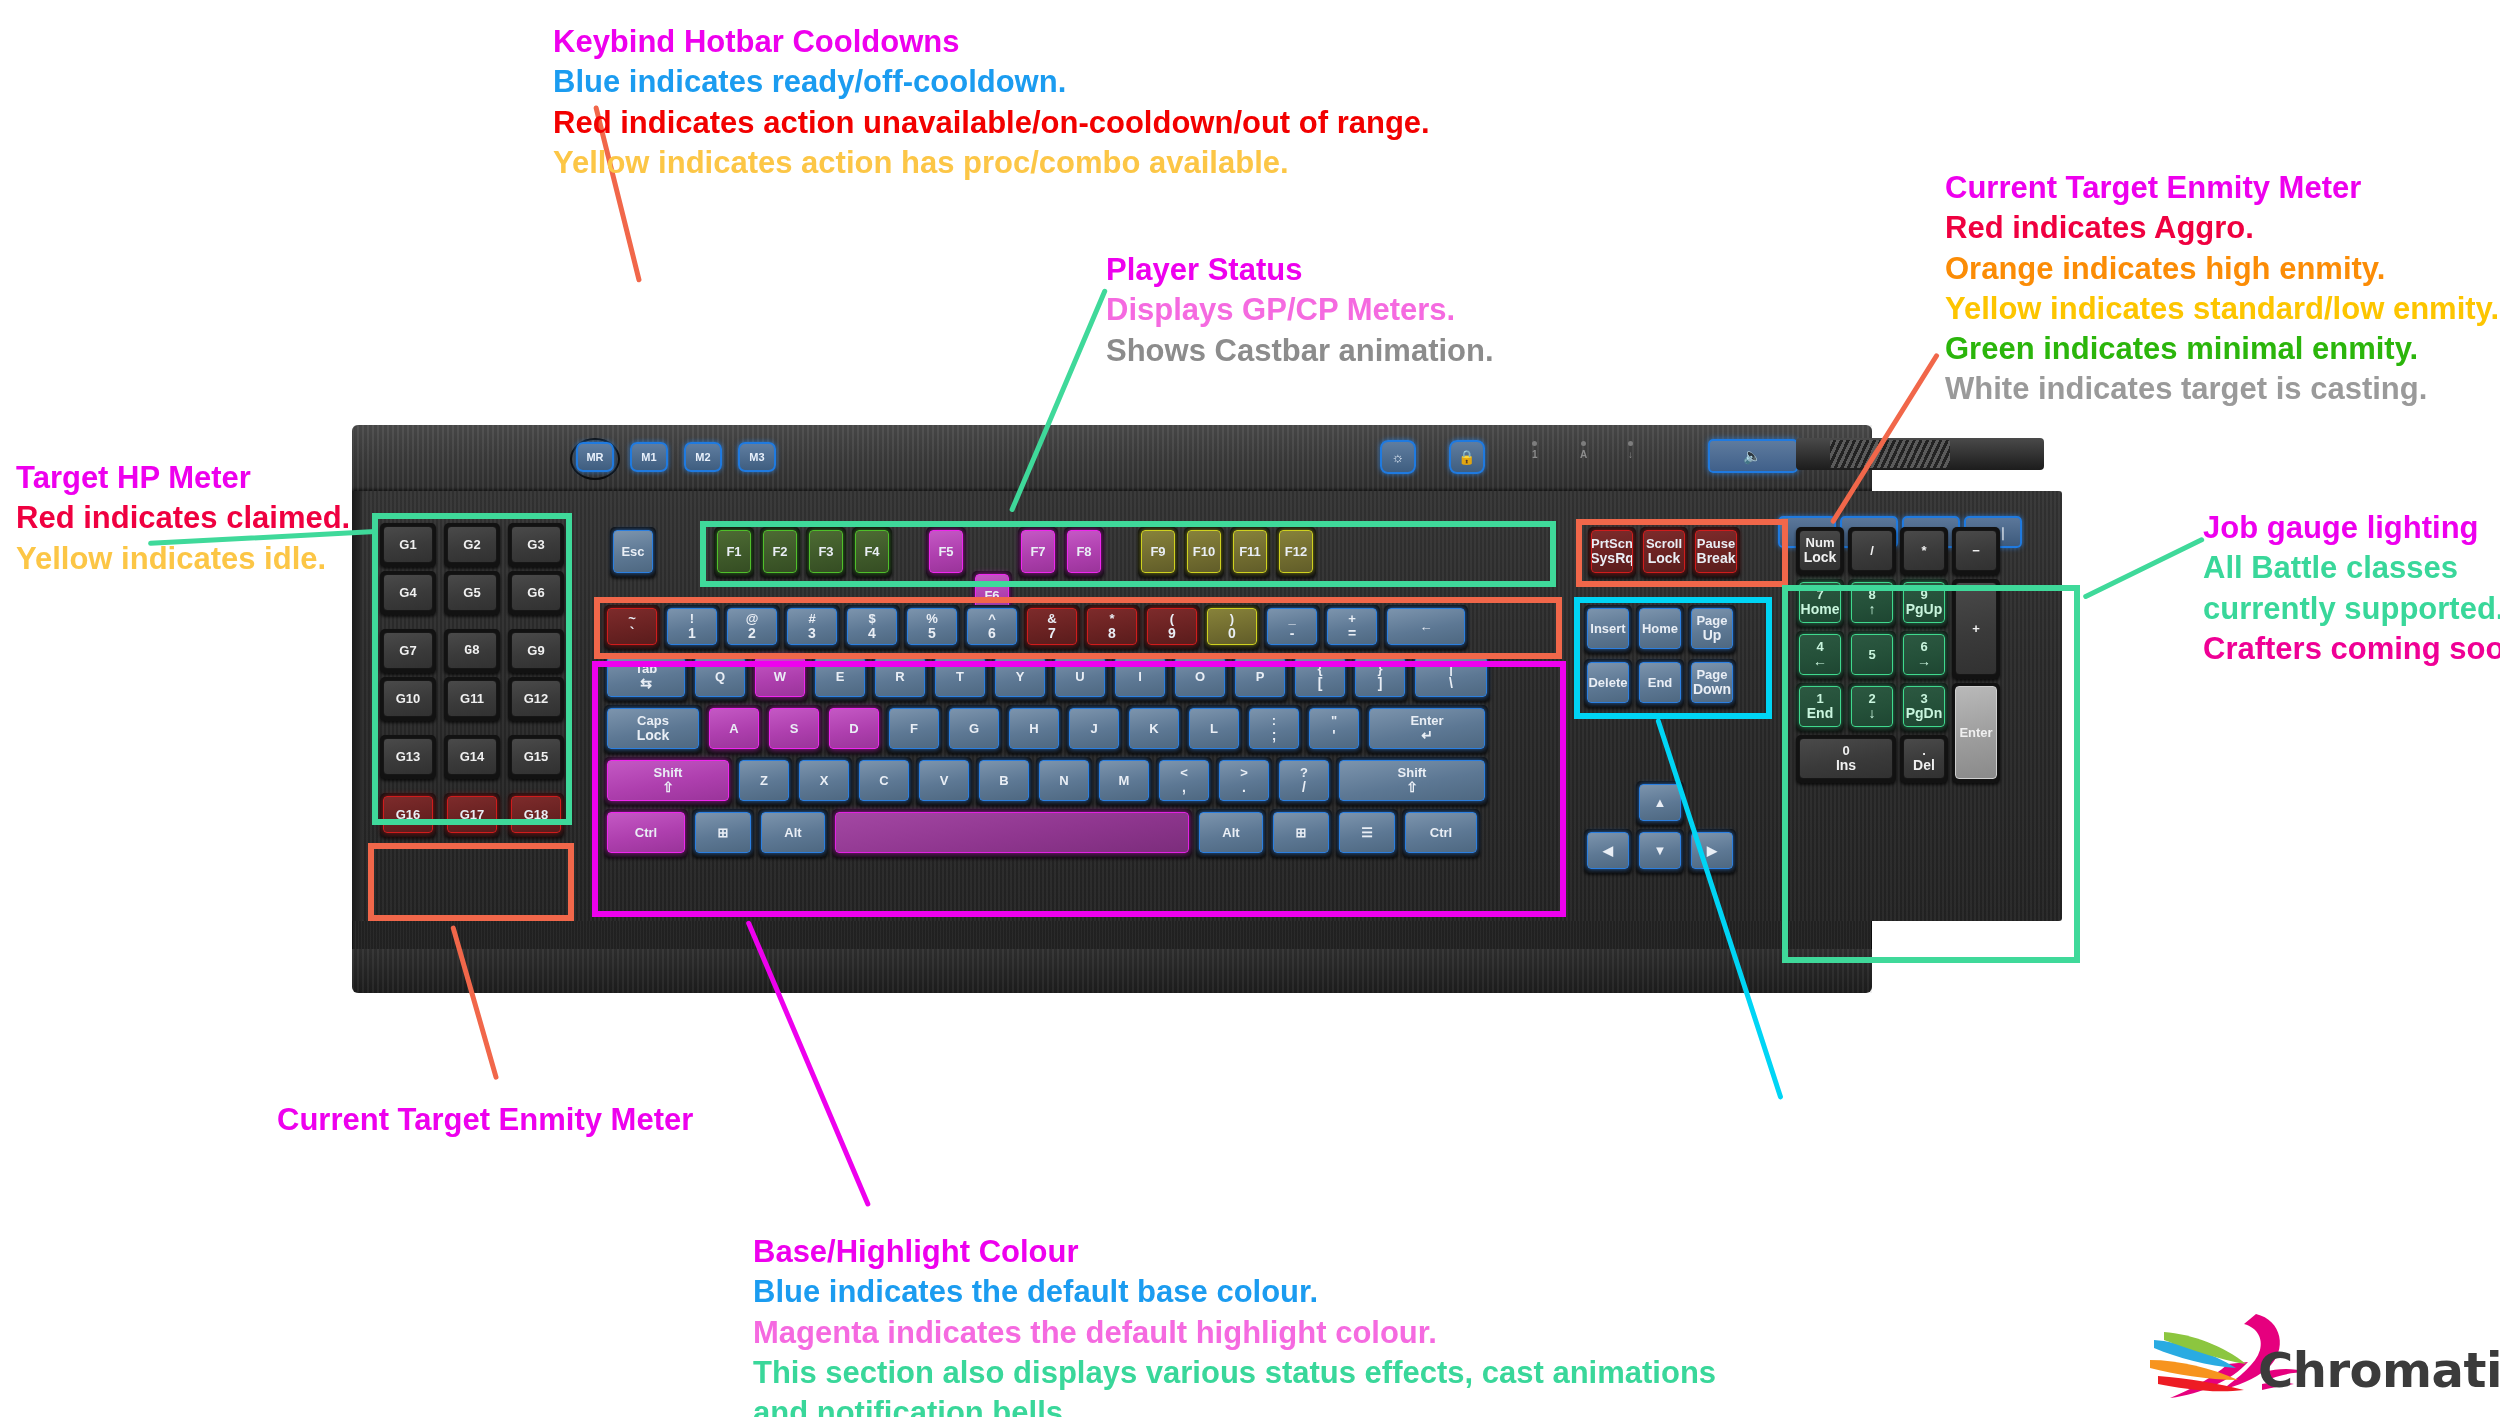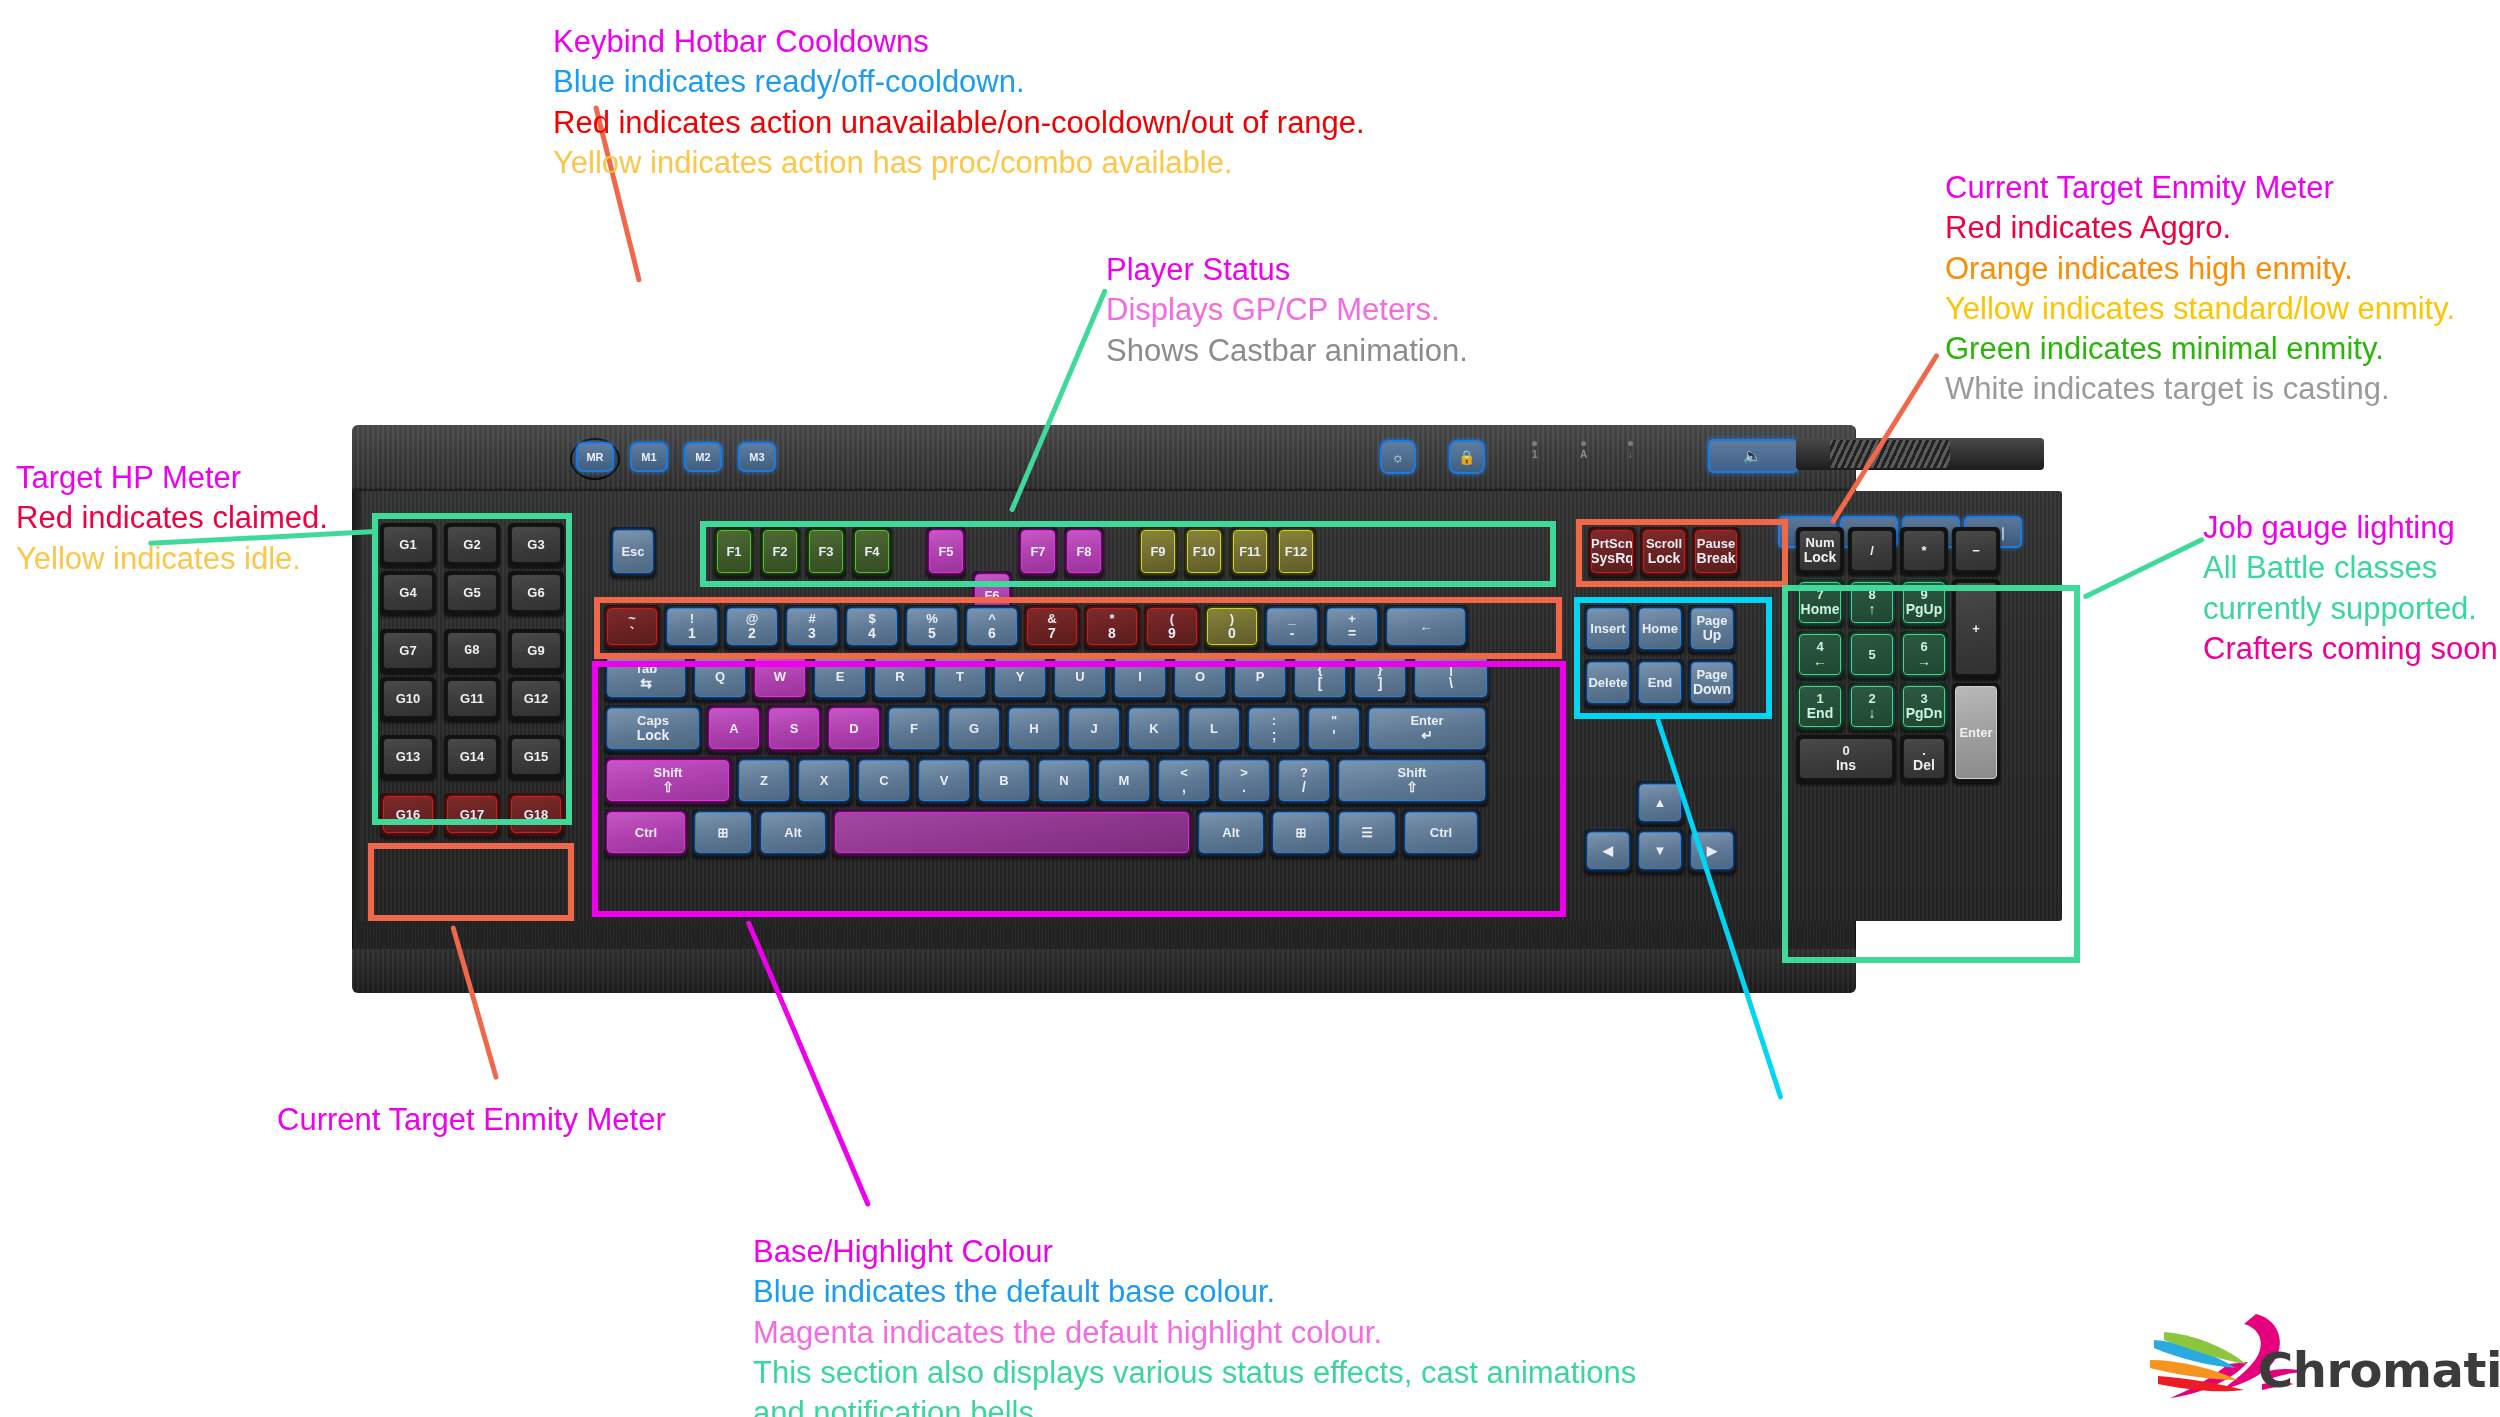--- a/index.html
+++ b/index.html
@@ -1,36 +1,36 @@
 <!DOCTYPE html>
 <html><head>
 <meta charset="utf-8">
 <style>
   html,body{margin:0;padding:0;background:#ffffff;}
   body{width:2500px;height:1417px;position:relative;overflow:hidden;
        font-family:"Liberation Sans",sans-serif;}
   .stage{position:absolute;left:0;top:0;width:2500px;height:1417px;}
 
   
-  .anno{position:absolute;font-weight:normal;line-height:1.30;white-space:pre;}
+  .anno{position:absolute;font-weight:bold;line-height:1.30;white-space:pre;}
   .anno .ln{display:block;}
   .f31{font-size:31px;}
 
   
   .leader{position:absolute;transform-origin:0 0;height:5px;border-radius:3px;}
 
   
   .hbox{position:absolute;box-sizing:border-box;background:transparent;}
 
   
   .kb{position:absolute;left:352px;top:425px;width:1504px;height:568px;
       border-radius:16px;
       background:
         linear-gradient(180deg,#3a3a3a 0%,#2e2e2e 6%,#272727 12%,#222 100%);
-      box-shadow:0 0 0 1px #0b0b0b inset;}
+      box-shadow:0 0 0 1px #0b0b0b inset;padding-left:16px;}
   .kb-tex{position:absolute;inset:0;border-radius:6px;
       background:repeating-linear-gradient(90deg,rgba(255,255,255,.035) 0 1px,rgba(0,0,0,.05) 1px 3px);
       pointer-events:none;}
   .kb-top{position:absolute;left:0;top:0;width:100%;height:66px;border-radius:6px 6px 0 0;
       background:linear-gradient(180deg,#4b4b4b,#3a3a3a 55%,#303030);
       box-shadow:inset 0 -2px 3px rgba(0,0,0,.55);}
   .kb-top:after{content:"";position:absolute;inset:0;
       background:repeating-linear-gradient(90deg,rgba(255,255,255,.05) 0 2px,rgba(0,0,0,.06) 2px 5px);}
   .kb-deck{position:absolute;left:10px;top:66px;width:1700px;height:430px;
       background:linear-gradient(180deg,#333 0%,#2a2a2a 40%,#232323 100%);

